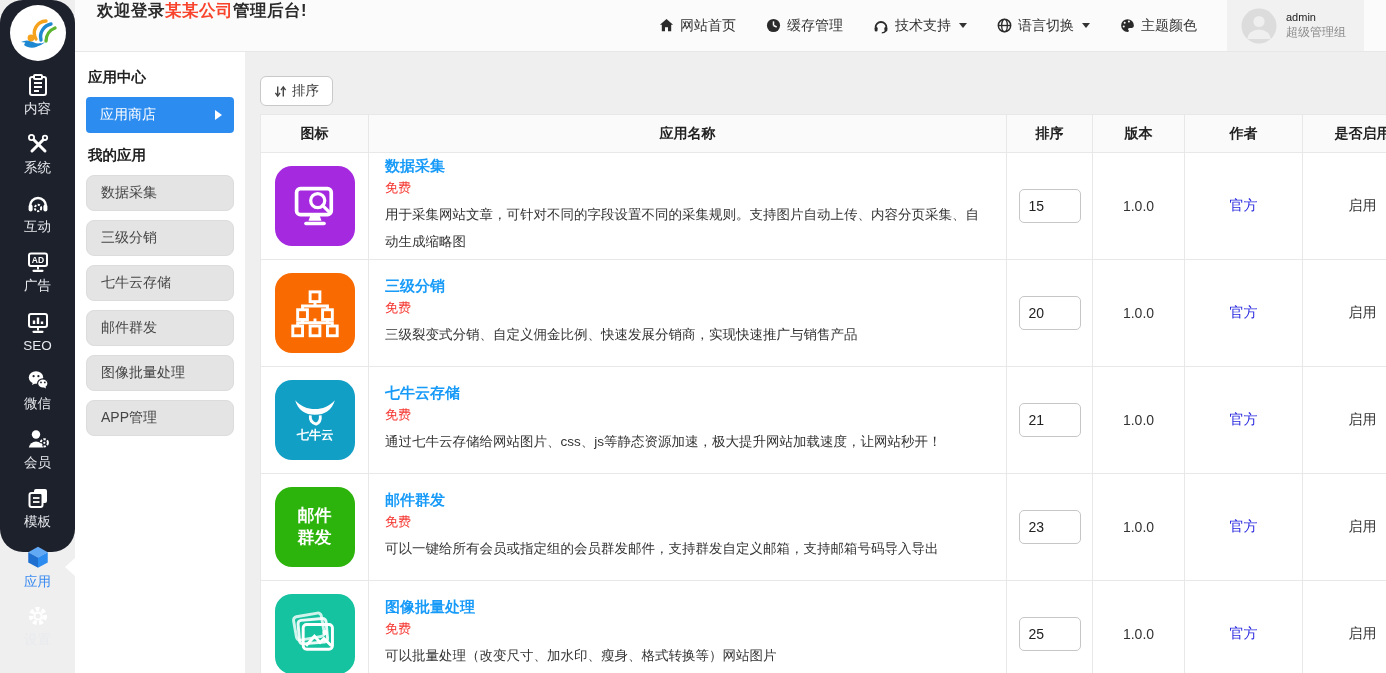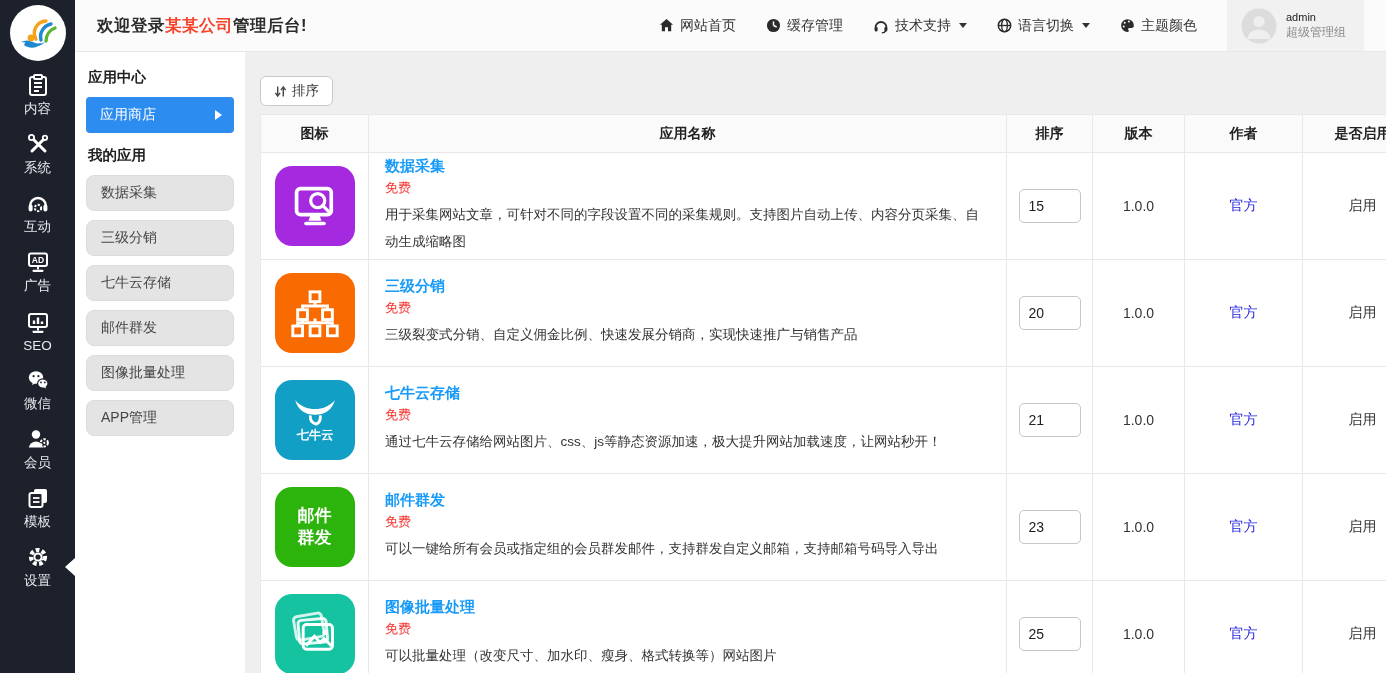--- a/index.html
+++ b/index.html
@@ -1,33 +1,33 @@
 <!DOCTYPE html>
 <html><head>
 <meta charset="utf-8">
 <style>
   * { margin:0; padding:0; box-sizing:border-box; }
   html,body { width:1386px; height:673px; overflow:hidden; }
   body { font-family:"Liberation Sans","DejaVu Sans",sans-serif; color:#333; background:#efefef; }
   .app { position:relative; width:1386px; height:673px; overflow:hidden; background:#efefef; }
 
   
-  .rail { position:absolute; left:0; top:0; width:75px; height:673px; background:#1d212c; z-index:5; }
+  .rail { position:absolute; left:0; top:0; width:75px; height:552px; background:#1d212c; z-index:5;border-radius:23px; }
   .logo-wrap { width:75px; height:66px; display:flex; align-items:center; justify-content:center; }
   .logo-circle { width:56px; height:56px; border-radius:50%; background:#fff; display:flex; align-items:center; justify-content:center; }
   .rail-menu { display:flex; flex-direction:column; }
   .rail-item { height:59px; display:flex; flex-direction:column; align-items:center; justify-content:center; gap:3px; cursor:pointer; }
   .rail-item .lbl { font-size:13.5px; color:#e8eaee; }
   .rail-item.active .lbl { color:#3c8bf0; }
   .rail-arrow { position:absolute; right:0; top:558px; width:0; height:0;
     border-top:9px solid transparent; border-bottom:9px solid transparent; border-right:10px solid #ffffff; }
 
   
   .topbar { position:absolute; left:75px; top:0; right:0; height:52px; background:#fbfbfb;
-    border-bottom:1px solid #e7e7e7; display:flex; align-items:center; z-index:4; }
+    border-bottom:1px solid #e7e7e7; display:flex; z-index:4; }
   .page-title { font-size:16.5px; font-weight:bold; color:#2b2b2b; padding-left:22px; letter-spacing:.5px; }
   .page-title .company { color:#f8442c; }
   .topnav { margin-left:auto; display:flex; align-items:center; gap:30px; padding-right:22px; height:100%; }
   .nav-item { display:flex; align-items:center; gap:6px; font-size:14px; color:#333; cursor:pointer; white-space:nowrap; }
   .caret { width:0; height:0; border-left:4.5px solid transparent; border-right:4.5px solid transparent; border-top:5.5px solid #333; margin-left:2px; }
   .userbox { height:100%; display:flex; align-items:center; gap:9px; background:#f1f1f1; padding:0 18px 0 14px; cursor:pointer; }
   .user-meta { display:flex; flex-direction:column; line-height:1.25; }
   .user-name { font-size:11px; color:#222; }
   .user-role { font-size:12px; color:#8a8a8a; }
 
@@ -165,20 +165,28 @@
       <div class="rail-item">
         <svg width="24" height="24" viewBox="0 0 24 24">
           <rect x="8" y="3" width="13" height="14" rx="2" fill="#fff"></rect>
           <rect x="3.5" y="7" width="13" height="14" rx="2" fill="#1d212c" stroke="#fff" stroke-width="2"></rect>
           <line x1="7" y1="12" x2="13.5" y2="12" stroke="#fff" stroke-width="1.8"></line>
           <line x1="7" y1="16" x2="13.5" y2="16" stroke="#fff" stroke-width="1.8"></line>
         </svg>
         <span class="lbl">模板</span>
       </div>
 
+      <div class="rail-item active">
+        <svg width="26" height="26" viewBox="0 0 24 24">
+          <polygon points="12,2.5 21,7.5 12,12.5 3,7.5" fill="#61a9f5"></polygon>
+          <polygon points="3,7.5 12,12.5 12,22 3,17" fill="#1f6fd0"></polygon>
+          <polygon points="21,7.5 12,12.5 12,22 21,17" fill="#2d8cf0"></polygon>
+        </svg>
+        <span class="lbl">应用</span>
+      </div>
 
       <div class="rail-item">
         <svg width="24" height="24" viewBox="0 0 24 24">
           <circle cx="12" cy="12" r="7" fill="none" stroke="#fff" stroke-width="4.2" stroke-dasharray="3.7 2.4"></circle>
           <circle cx="12" cy="12" r="3.6" fill="none" stroke="#fff" stroke-width="2"></circle>
           <line x1="14" y1="14.5" x2="17" y2="14.5" stroke="#fff" stroke-width="1.6"></line>
         </svg>
         <span class="lbl">设置</span>
       </div>
 

